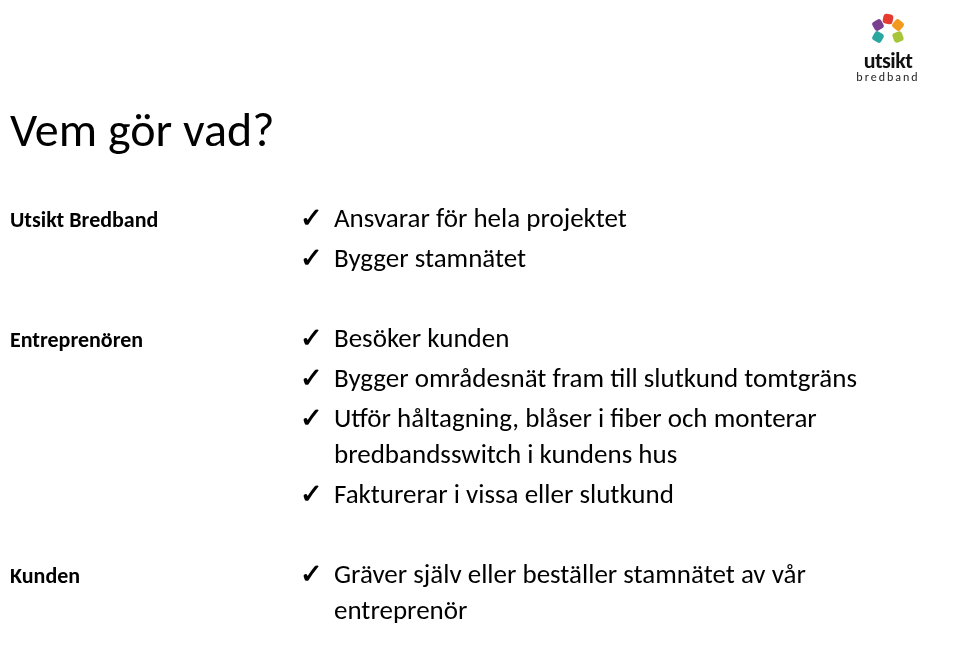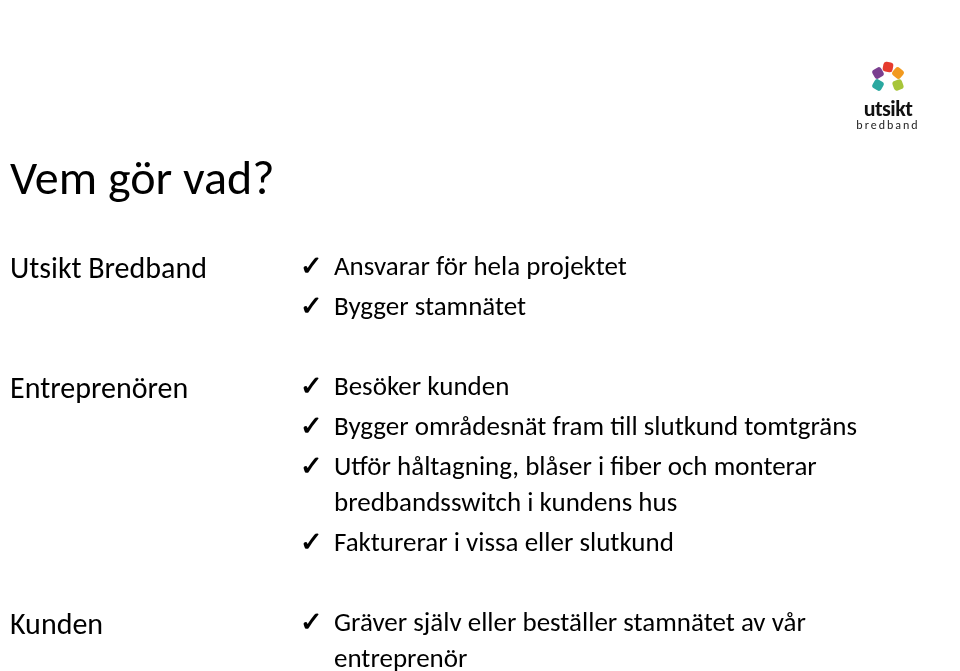--- a/index.html
+++ b/index.html
@@ -10,21 +10,20 @@
     background: #ffffff;
     font-family: Calibri, "Segoe UI", Arial, sans-serif;
     color: #000000;
     overflow: hidden;
   }
   .slide {
     position: relative;
     width: 960px;
     height: 489px;
     box-sizing: border-box;
-    margin-top: 48px;
   }
   .logo {
     position: absolute;
     top: 14px;
     right: 22px;
     width: 100px;
     text-align: center;
   }
   .logo .flower {
     position: relative;
@@ -64,23 +63,23 @@
     top: 200px;
     width: 920px;
   }
   .row {
     display: flex;
     align-items: flex-start;
     margin-bottom: 40px;
   }
   .label {
     width: 290px;
-    font-size: 30px;
+    font-size: 22px;
     line-height: 40px;
-    font-weight: 400;
+    font-weight: 700;
     flex-shrink: 0;
   }
   .items {
     flex: 1;
   }
   .item {
     display: flex;
     align-items: flex-start;
     font-size: 27px;
     line-height: 36px;

